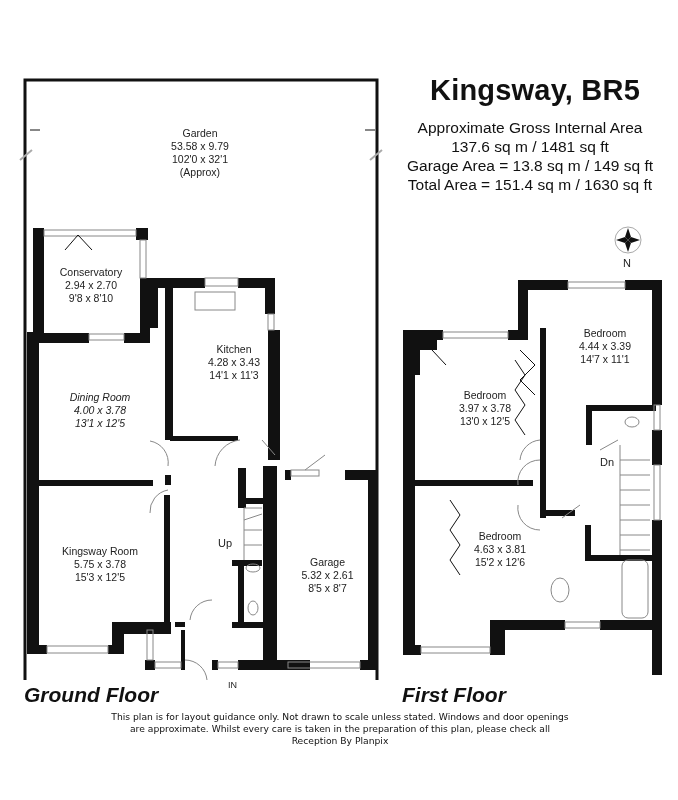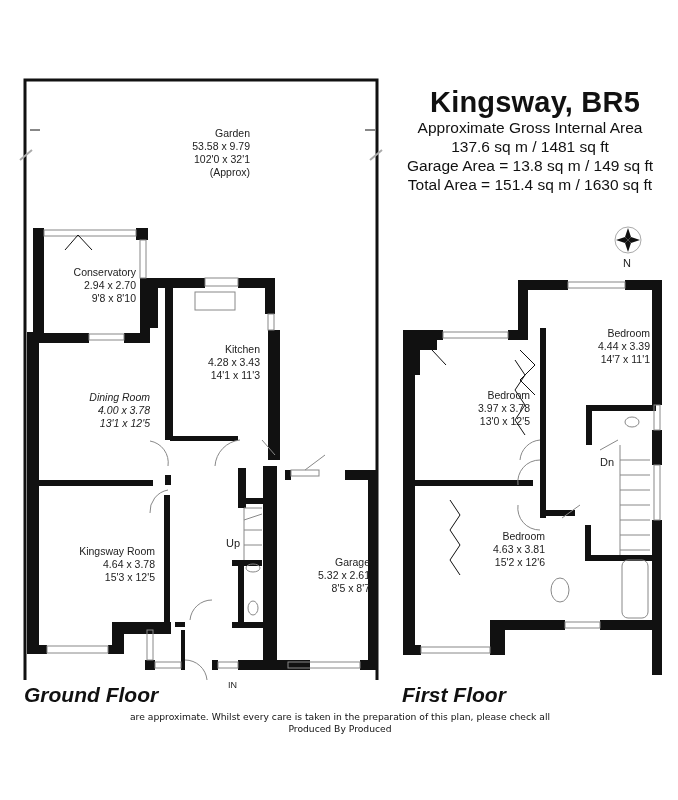--- a/index.html
+++ b/index.html
@@ -1,22 +1,22 @@
 <!DOCTYPE html>
 <html><head>
 <meta charset="utf-8">
 <style>
   html, body { margin: 0; padding: 0; background: #ffffff; }
   body { width: 678px; height: 800px; position: relative; overflow: hidden; font-family: "Liberation Sans", sans-serif; color: #111; }
-  .title { position: absolute; left: 392px; top: 86px; width: 286px; text-align: center; font-weight: bold; font-size: 29px; letter-spacing: 0.2px; }
+  .title { position: absolute; left: 392px; top: 74px; width: 286px; text-align: center; font-weight: bold; font-size: 29px; letter-spacing: 0.2px; }
   .area { position: absolute; left: 380px; top: 118px; width: 300px; text-align: center; font-size: 15.5px; line-height: 19px; }
   .floor-label { position: absolute; font-weight: bold; font-size: 21px; font-style: italic; }
   .disclaimer { position: absolute; left: 80px; top: 711px; width: 520px; text-align: center; font-family: "DejaVu Sans", sans-serif; font-size: 9.2px; line-height: 12px; }
   svg { position: absolute; left: 0; top: 0; }
-  .room-label { position: absolute; text-align: right; font-size: 10.5px; line-height: 13px; color: #222; }
+  .room-label { position: absolute; text-align: center; font-size: 10.5px; line-height: 13px; color: #222; }
   .small-label { position: absolute; font-size: 11px; color: #222; }
 </style>
 </head>
 <body>
 
 <svg width="678" height="800" viewBox="0 0 678 800">
   <g fill="none" stroke="#111">
 
     <path d="M25 680 L25 80 L377 80 L377 680" stroke-width="3"></path>
     <line x1="30" y1="130" x2="40" y2="130" stroke-width="1"></line>
@@ -172,41 +172,41 @@
   <div>Garden</div>
   <div>53.58 x 9.79</div>
   <div>102'0 x 32'1</div>
   <div>(Approx)</div>
 </div>
 <div class="room-label" style="left:46px;top:266px;width:90px;">
   <div>Conservatory</div>
   <div>2.94 x 2.70</div>
   <div>9'8 x 8'10</div>
 </div>
-<div class="room-label" style="left:180px;top:343px;width:80px;">
+<div class="room-label" style="left:194px;top:343px;width:80px;">
   <div>Kitchen</div>
   <div>4.28 x 3.43</div>
   <div>14'1 x 11'3</div>
 </div>
 <div class="room-label" style="left:50px;top:391px;width:100px;font-style:italic;">
   <div>Dining Room</div>
   <div>4.00 x 3.78</div>
   <div>13'1 x 12'5</div>
 </div>
 <div class="room-label" style="left:45px;top:545px;width:110px;">
   <div>Kingsway Room</div>
-  <div>4.64 x 3.78</div>
+  <div>5.75 x 3.78</div>
   <div>15'3 x 12'5</div>
 </div>
 <div class="room-label" style="left:285px;top:556px;width:85px;">
   <div>Garage</div>
   <div>5.32 x 2.61</div>
   <div>8'5 x 8'7</div>
 </div>
-<div class="small-label" style="left:218px;top:537px;margin-left:8px;">Up</div>
+<div class="small-label" style="left:218px;top:537px;">Up</div>
 <div class="small-label" style="left:192px;top:680px;font-size:9px;padding-left:36px;">IN</div>
 <div class="floor-label" style="left:24px;top:683px;">Ground Floor</div>
 
 <div class="room-label" style="left:560px;top:327px;width:90px;">
   <div>Bedroom</div>
   <div>4.44 x 3.39</div>
   <div>14'7 x 11'1</div>
 </div>
 <div class="room-label" style="left:440px;top:389px;width:90px;">
   <div>Bedroom</div>
@@ -215,15 +215,16 @@
 </div>
 <div class="room-label" style="left:455px;top:530px;width:90px;">
   <div>Bedroom</div>
   <div>4.63 x 3.81</div>
   <div>15'2 x 12'6</div>
 </div>
 <div class="small-label" style="left:600px;top:456px;">Dn</div>
 <div class="floor-label" style="left:402px;top:683px;">First Floor</div>
 
 <div class="disclaimer">
+  <div>This plan is for layout guidance only. Not drawn to scale unless stated. Windows and door openings</div>
   <div>are approximate. Whilst every care is taken in the preparation of this plan, please check all</div>
-  <div>Produced By Produced</div>
+  <div>Reception By Planpix</div>
 </div>
 
 </body></html>

